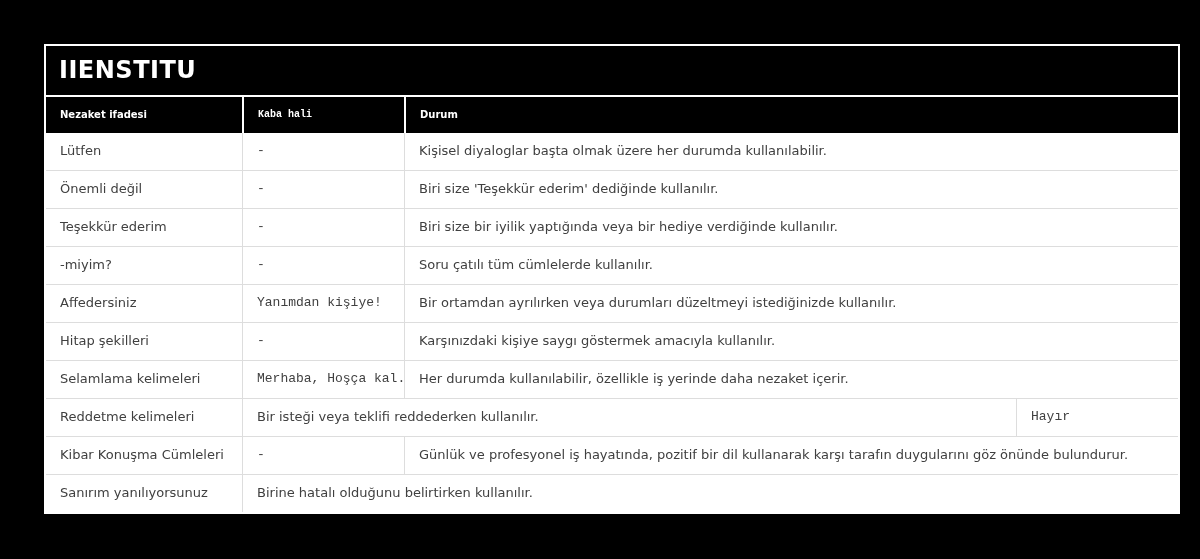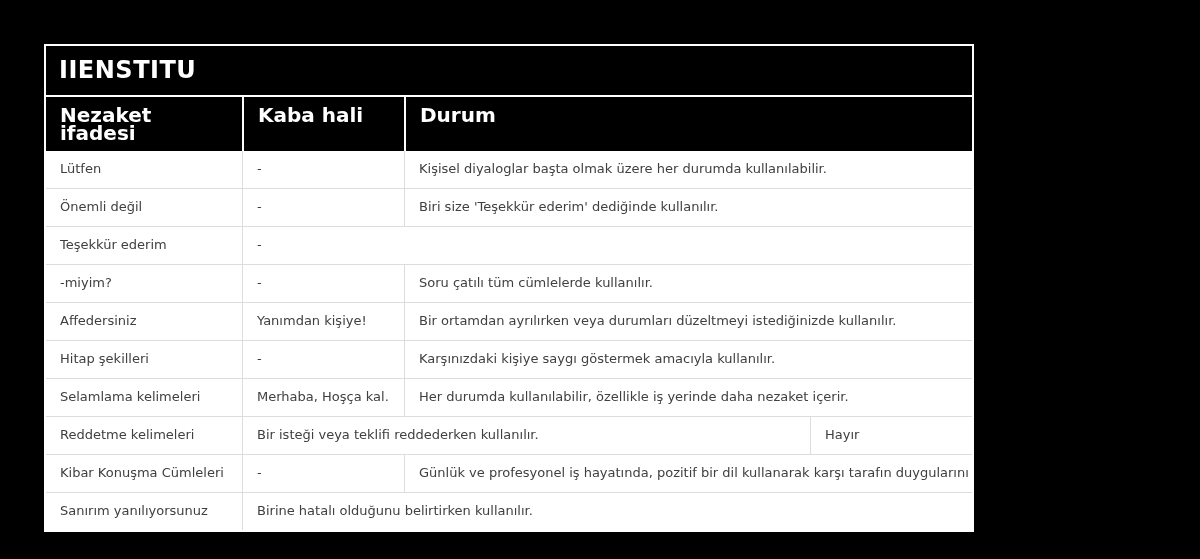--- a/index.html
+++ b/index.html
@@ -6,47 +6,47 @@
   html, body {
     margin: 0; padding: 0;
     width: 1200px; height: 559px;
     background: #000000;
     font-family: "DejaVu Sans", "Liberation Sans", sans-serif;
     overflow: hidden;
   }
   .card {
     position: absolute;
     left: 44px; top: 44px;
-    width: 930px;
+    width: 1136px;
     background: #ffffff;
     border: 2px solid #ffffff;
   }
   .title-band {
     background: #000000;
     color: #ffffff;
     font-size: 24px;
     font-weight: bold;
     padding: 10px 13px 11px 13px;
     letter-spacing: 0.5px;
   }
   .header-row {
     display: flex;
     background: #000000;
     margin-top: 2px;
   }
   .header-cell {
     color: #ffffff;
-    font-size: 20px;
+    font-size: 10px;
     font-weight: bold;
     padding: 9px 14px;
     line-height: 18px;
   }
   .header-cell + .header-cell { border-left: 2px solid #ffffff; }
   .col-1 { width: 196px; flex: 0 0 196px; }
-  .col-2 { width: 162px; flex: 0 0 162px; }
+  .col-2 { width: 162px; flex: 0 0 162px; font-family: Liberation Mono, monospace; }
   .col-3 { flex: 1 1 auto; min-width: 0; }
   .body-row {
     display: flex;
     background: #ffffff;
     border-bottom: 1px solid #dddddd;
   }
   .body-row:last-child { border-bottom: none; }
   .cell {
     color: #404040;
     font-size: 13px;
@@ -76,20 +76,21 @@
     <div class="cell col-3">Kişisel diyaloglar başta olmak üzere her durumda kullanılabilir.</div>
   </div>
       <div class="body-row">
     <div class="cell col-1">Önemli değil</div>
     <div class="cell col-2">-</div>
     <div class="cell col-3">Biri size 'Teşekkür ederim' dediğinde kullanılır.</div>
   </div>
       <div class="body-row">
     <div class="cell col-1">Teşekkür ederim</div>
     <div class="cell col-2">-</div>
+    <div class="cell col-3">Biri size bir iyilik yaptığında veya bir hediye verdiğinde kullanılır.</div>
   </div>
       <div class="body-row">
     <div class="cell col-1">-miyim?</div>
     <div class="cell col-2">-</div>
     <div class="cell col-3">Soru çatılı tüm cümlelerde kullanılır.</div>
   </div>
       <div class="body-row">
     <div class="cell col-1">Affedersiniz</div>
     <div class="cell col-2">Yanımdan kişiye!</div>
     <div class="cell col-3">Bir ortamdan ayrılırken veya durumları düzeltmeyi istediğinizde kullanılır.</div>

